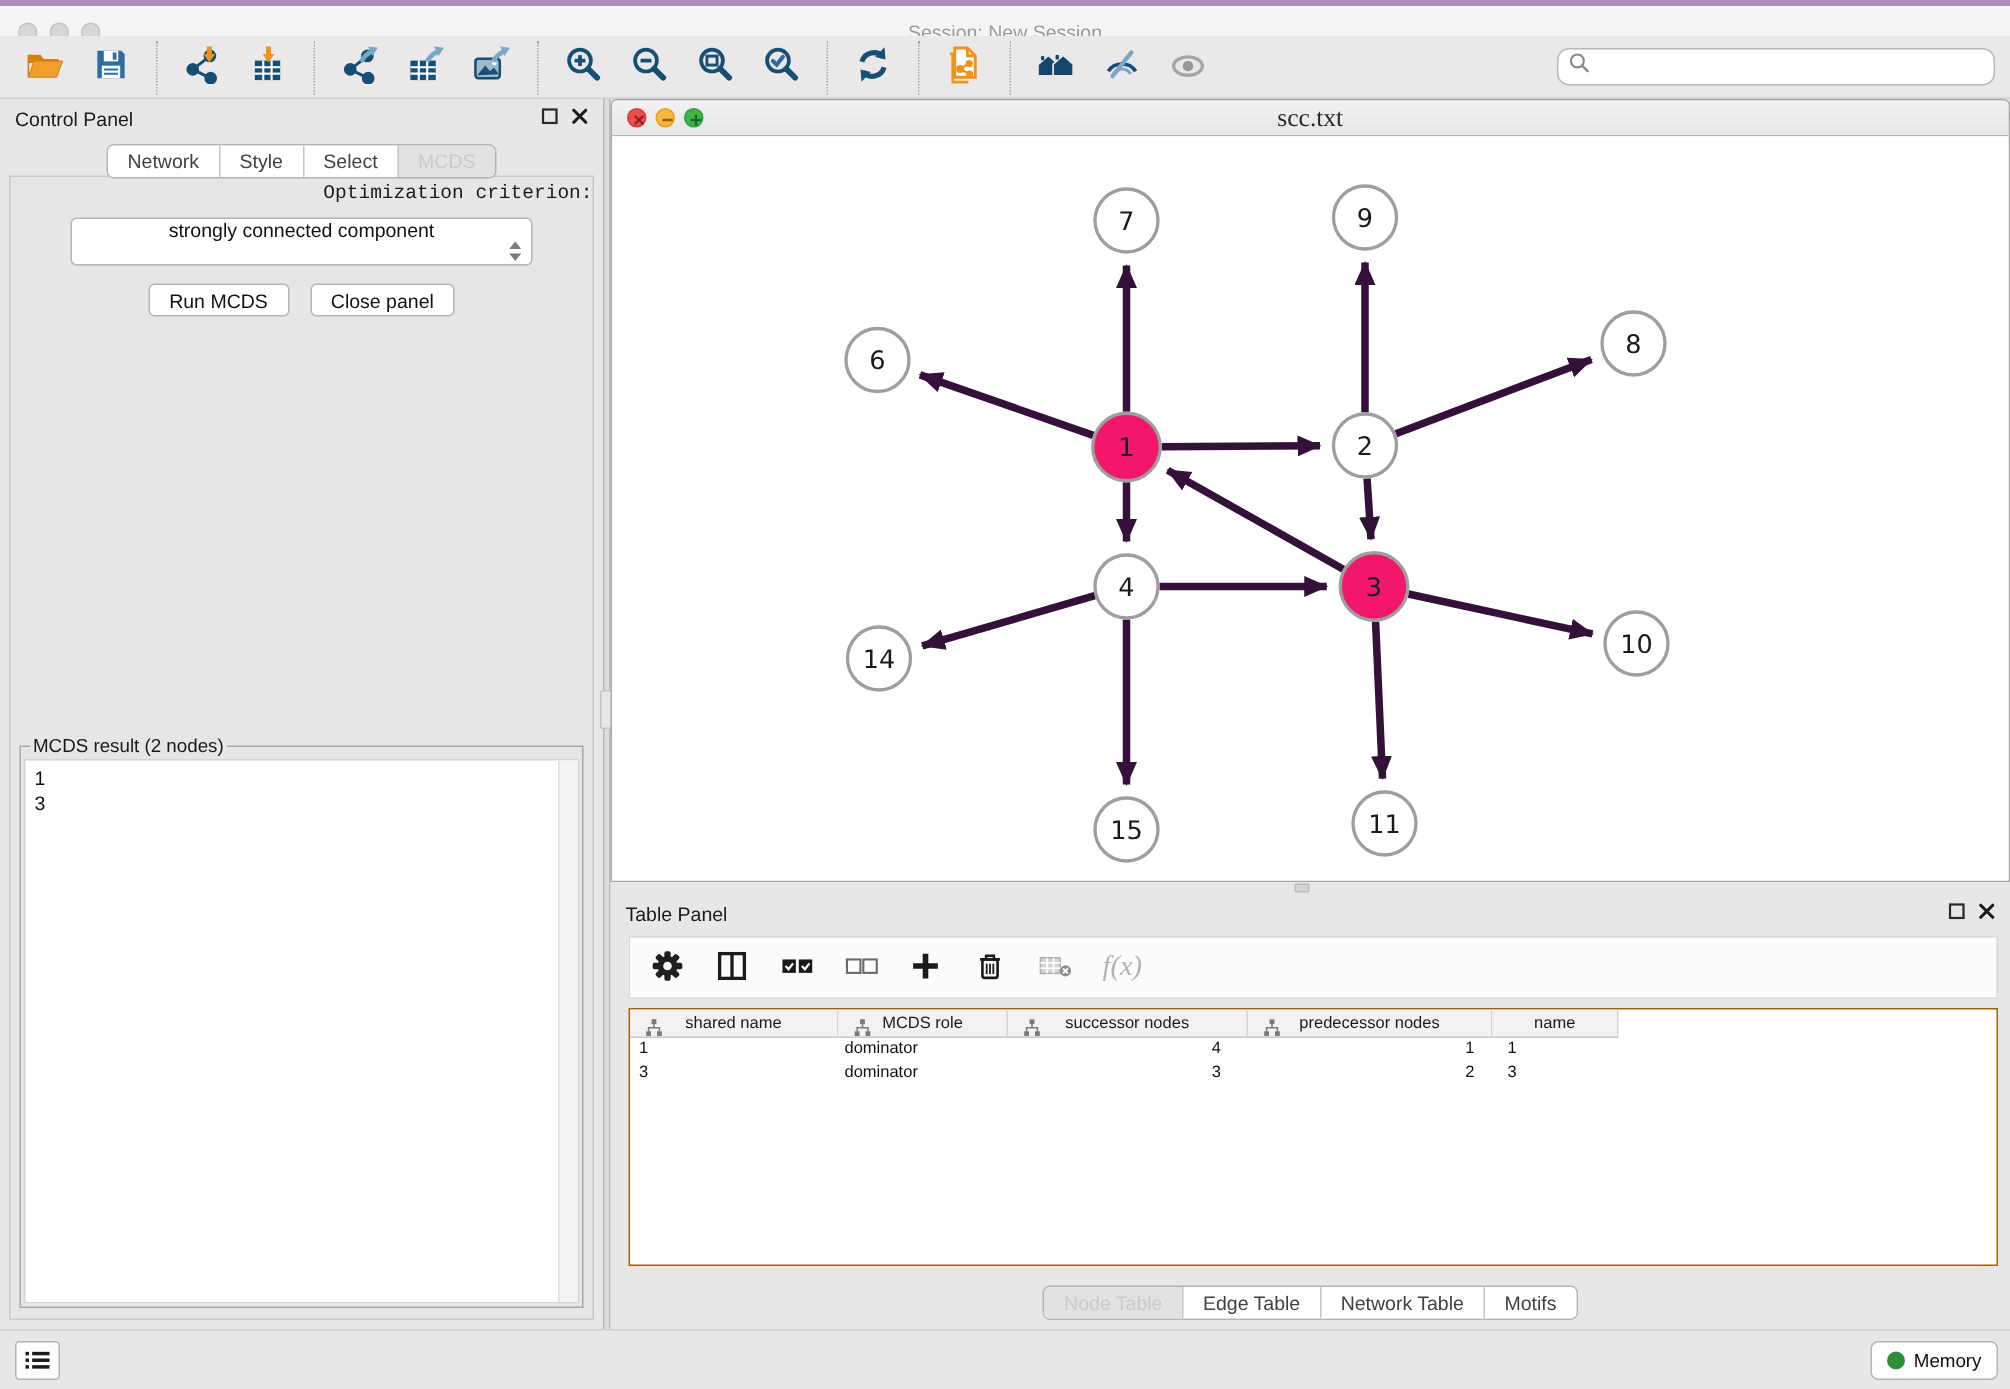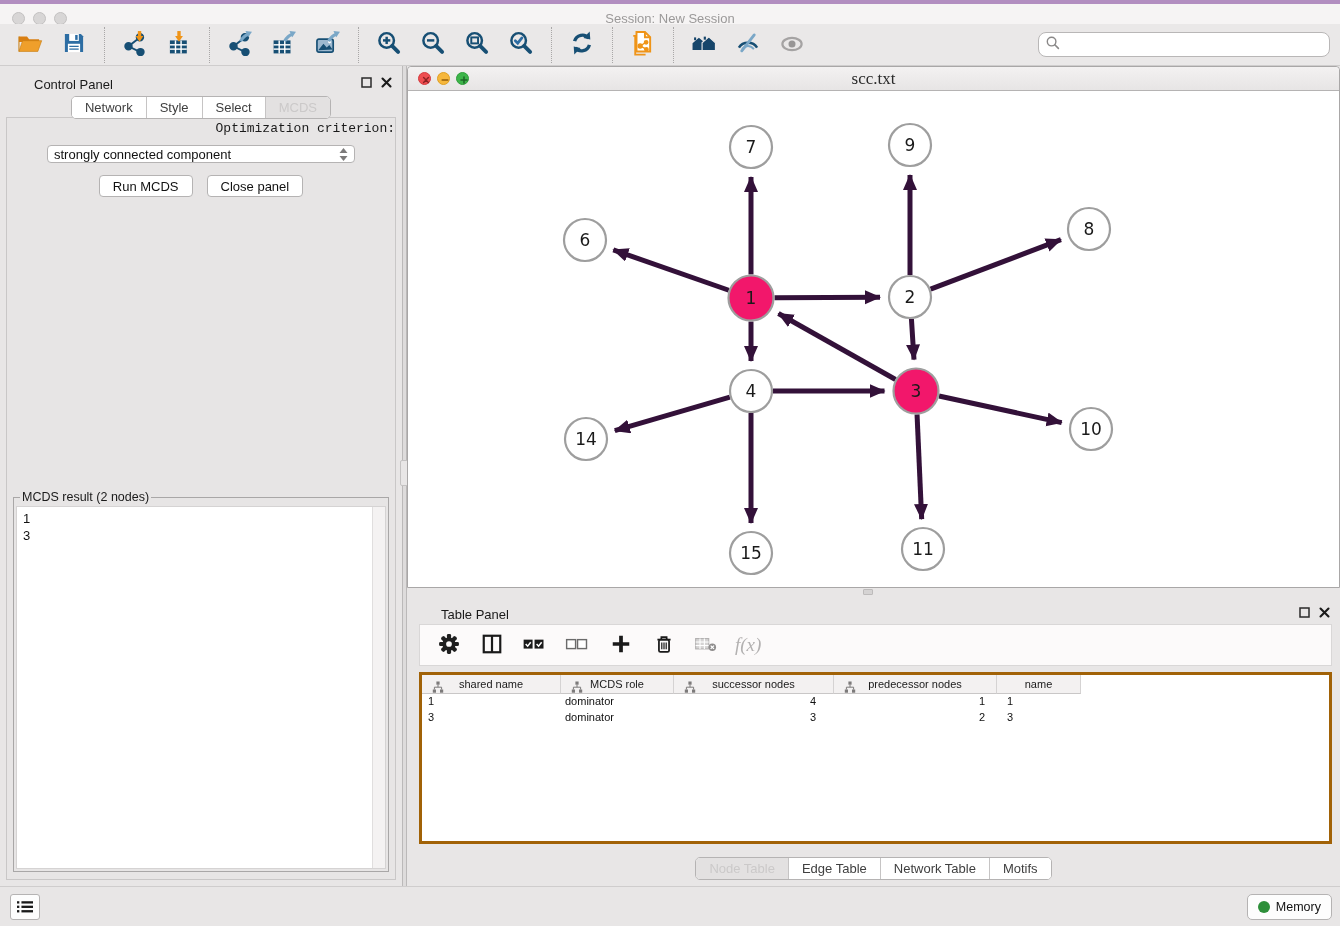--- a/index.html
+++ b/index.html
@@ -5,21 +5,21 @@
   * { margin:0; padding:0; box-sizing:border-box; }
   html,body { width:1340px; height:926px; }
   body {
     font-family:"Liberation Sans", sans-serif;
     background:#e8e6e6; position:relative; overflow:hidden;
     -webkit-font-smoothing:antialiased;
   }
   .mac-strip { position:absolute; left:0; top:0; right:0; height:4px; background:#b28ec0; }
   .titlebar {
     position:absolute; left:0; top:4px; right:0; height:36px;
-    background:#f6f4f4; border-bottom:7px solid #be185d;
+    background:#f6f4f4; border-bottom:2px solid #be185d;
     display:flex; align-items:center;
   }
   .traffic { display:flex; gap:8px; margin-left:12px; }
   .tl-dot { width:13px; height:13px; border-radius:50%; background:#d8d6d6; border:1px solid #c3c1c1; position:relative; }
   .title-text {
     position:absolute; left:0; right:0; text-align:center;
     font-size:13px; color:#9b9999;
   }
   
   .toolbar {
@@ -34,40 +34,40 @@
   .search-wrap {
     margin-left:auto; margin-right:10px; width:292px; height:25px;
     background:#fff; border:1px solid #b9b7b7; border-radius:8px;
     display:flex; align-items:center; padding-left:6px;
   }
   .search-wrap input {
     border:none; outline:none; flex:1; height:20px; font-size:12px; background:transparent;
   }
   
   .control-panel { position:absolute; left:0; top:66px; width:402px; bottom:40px; background:#e8e6e6; }
-  .panel-header { height:26px; display:flex; align-items:flex-end; padding:0 10px;margin-left:24px; }
+  .panel-header { height:26px; display:flex; align-items:center; padding:0 10px; }
   .panel-title { font-size:13px; color:#1a1a1a; }
   .panel-header .win-icons { margin-left:auto; display:flex; gap:9px; align-items:center; }
   .seg-row { text-align:center; margin-top:4px; position:relative; z-index:2; }
   .seg { display:inline-flex; border:1px solid #b5b3b3; border-radius:5px; overflow:hidden; background:#fff; }
   .seg button {
     padding:3px 13px; font-size:13px; color:#404040; background:#fff; border:none;
     border-left:1px solid #c6c4c4; cursor:default; font-family:inherit;
   }
   .seg button:first-child { border-left:none; }
   .seg button.sel { background:#e3e1e1; color:#cbc9c9; }
   .cp-body {
     position:absolute; left:6px; right:6px; top:51px; bottom:6px;
     background:#e7e5e5; border:1px solid #c9c7c7;
   }
   .opt-label { text-align:right; font-size:13px; color:#1a1a1a; margin-top:3px;font-family:Liberation Mono, monospace; }
   .select-box {
-    margin:9px auto 0; width:308px; height:18px; background:#fff;
+    margin:9px auto 0; width:308px; height:32px; background:#fff;
     border:1px solid #b5b3b3; border-radius:4px; display:flex; align-items:center;
-    padding:0 6px; font-size:13px; color:#111;
+    padding:0 6px; font-size:13px; color:#111;flex-direction:column;
   }
   .select-box .stepper { margin-left:auto; display:flex; flex-direction:column; gap:1px; }
   .btn-row { display:flex; justify-content:center; gap:14px; margin-top:12px; }
   .push-btn {
     background:#fff; border:1px solid #b5b3b3; border-radius:4px;
     font-size:13px; color:#111; padding:3px 13px; height:22px; font-family:inherit; cursor:default;
   }
   fieldset.result-box {
     position:absolute; left:6px; right:6px; top:372px; bottom:7px;
     border:1px solid #a9a7a7; background:#e7e5e5; padding:0;
@@ -99,25 +99,25 @@
   .nt-green { background:#3db54a; border:1px solid #2f9e3c; }
   .nt-dot svg { position:absolute; left:1.5px; top:1.5px; }
   .net-canvas { position:absolute; left:0; top:24px; right:0; bottom:0; background:#fff; overflow:hidden; }
   
   .table-panel { position:absolute; left:407px; right:0; top:596px; bottom:40px; background:#e8e6e6; }
   .tp-toolbar {
     position:absolute; left:12px; right:8px; top:28px; height:42px;
     background:#fcfafa; border:1px solid #d9d7d7;
     display:flex; align-items:center; gap:17px; padding-left:14px;
   }
-  .tp-btn { background:none; border:none; display:flex; align-items:center; justify-content:flex-end; width:26px; height:26px; cursor:default; }
+  .tp-btn { background:none; border:none; display:flex; align-items:center; justify-content:flex-start; width:26px; height:26px; cursor:default; }
   .fx-label { font-family:"Liberation Serif", serif; font-style:italic; font-size:19px; color:#b3b1b1; }
   .tp-table {
     position:absolute; left:12px; right:8px; top:76px; bottom:42px;
-    background:#fff; border:3px solid #a16207; overflow:hidden;
+    background:#fff; border:1px solid #a16207; overflow:hidden;
   }
   .thead { display:flex; height:19px; }
   .th {
     position:relative; background:#f3f1f1; border-right:1px solid #d5d3d3; border-bottom:1px solid #c9c7c7;
     font-size:11px; color:#1a1a1a; display:flex; align-items:center; justify-content:center;
   }
   .th svg { position:absolute; left:5px; top:3px; }
   .trow { display:flex; height:16px; font-size:11px; color:#111; }
   .td { overflow:hidden; white-space:nowrap; padding-top:1px; }
   .tp-tabs { position:absolute; left:0; right:0; bottom:6px; text-align:center; }

